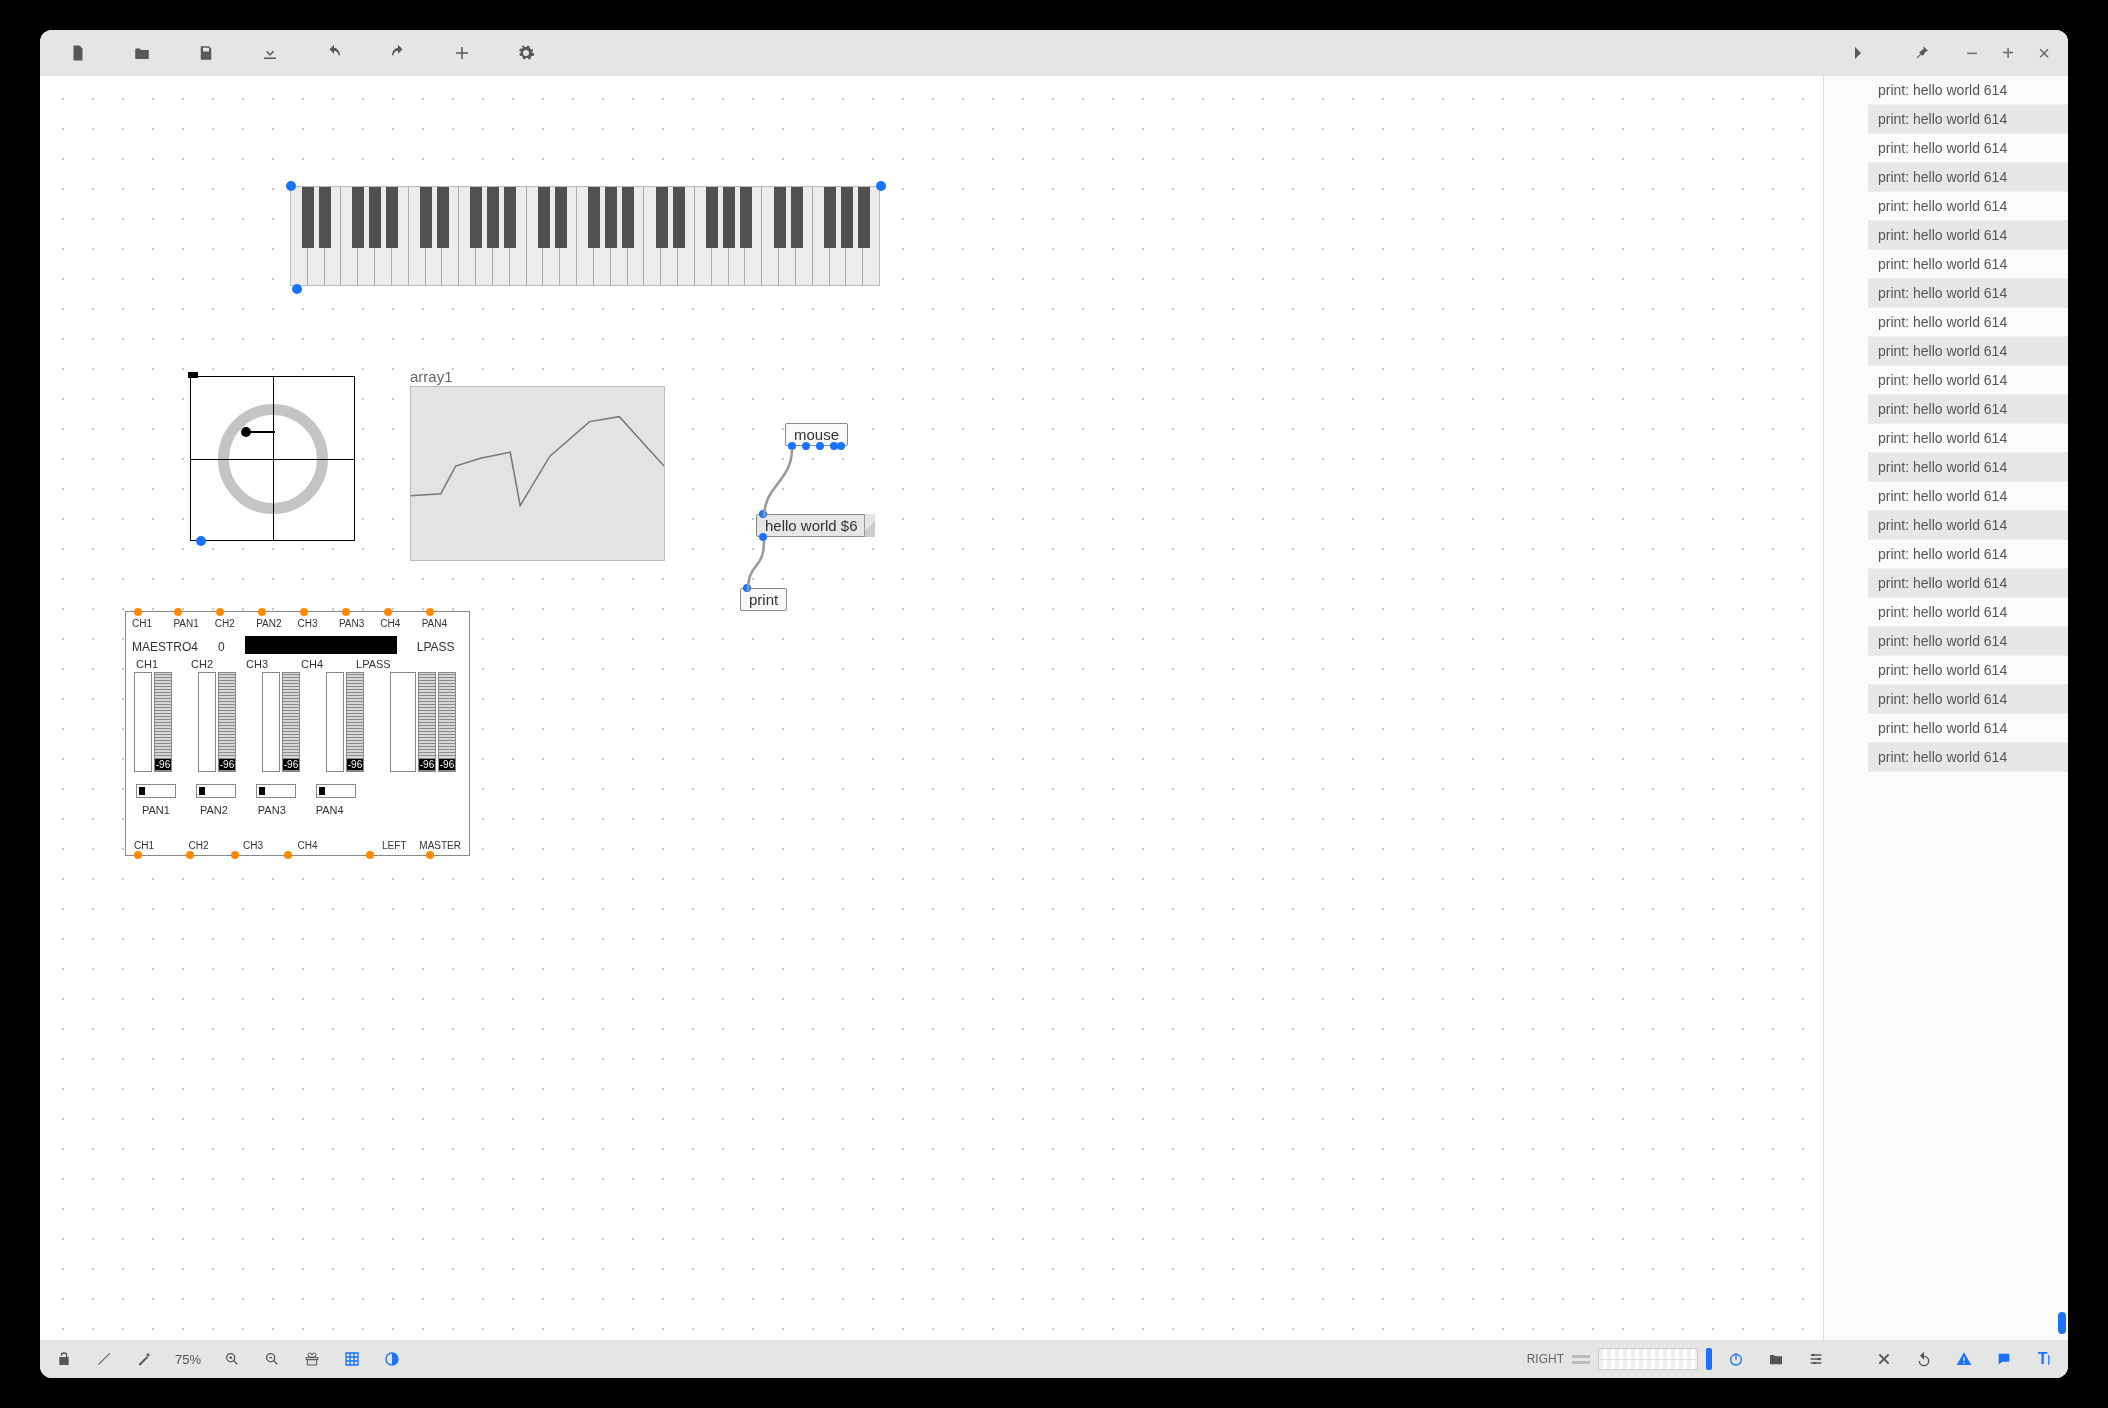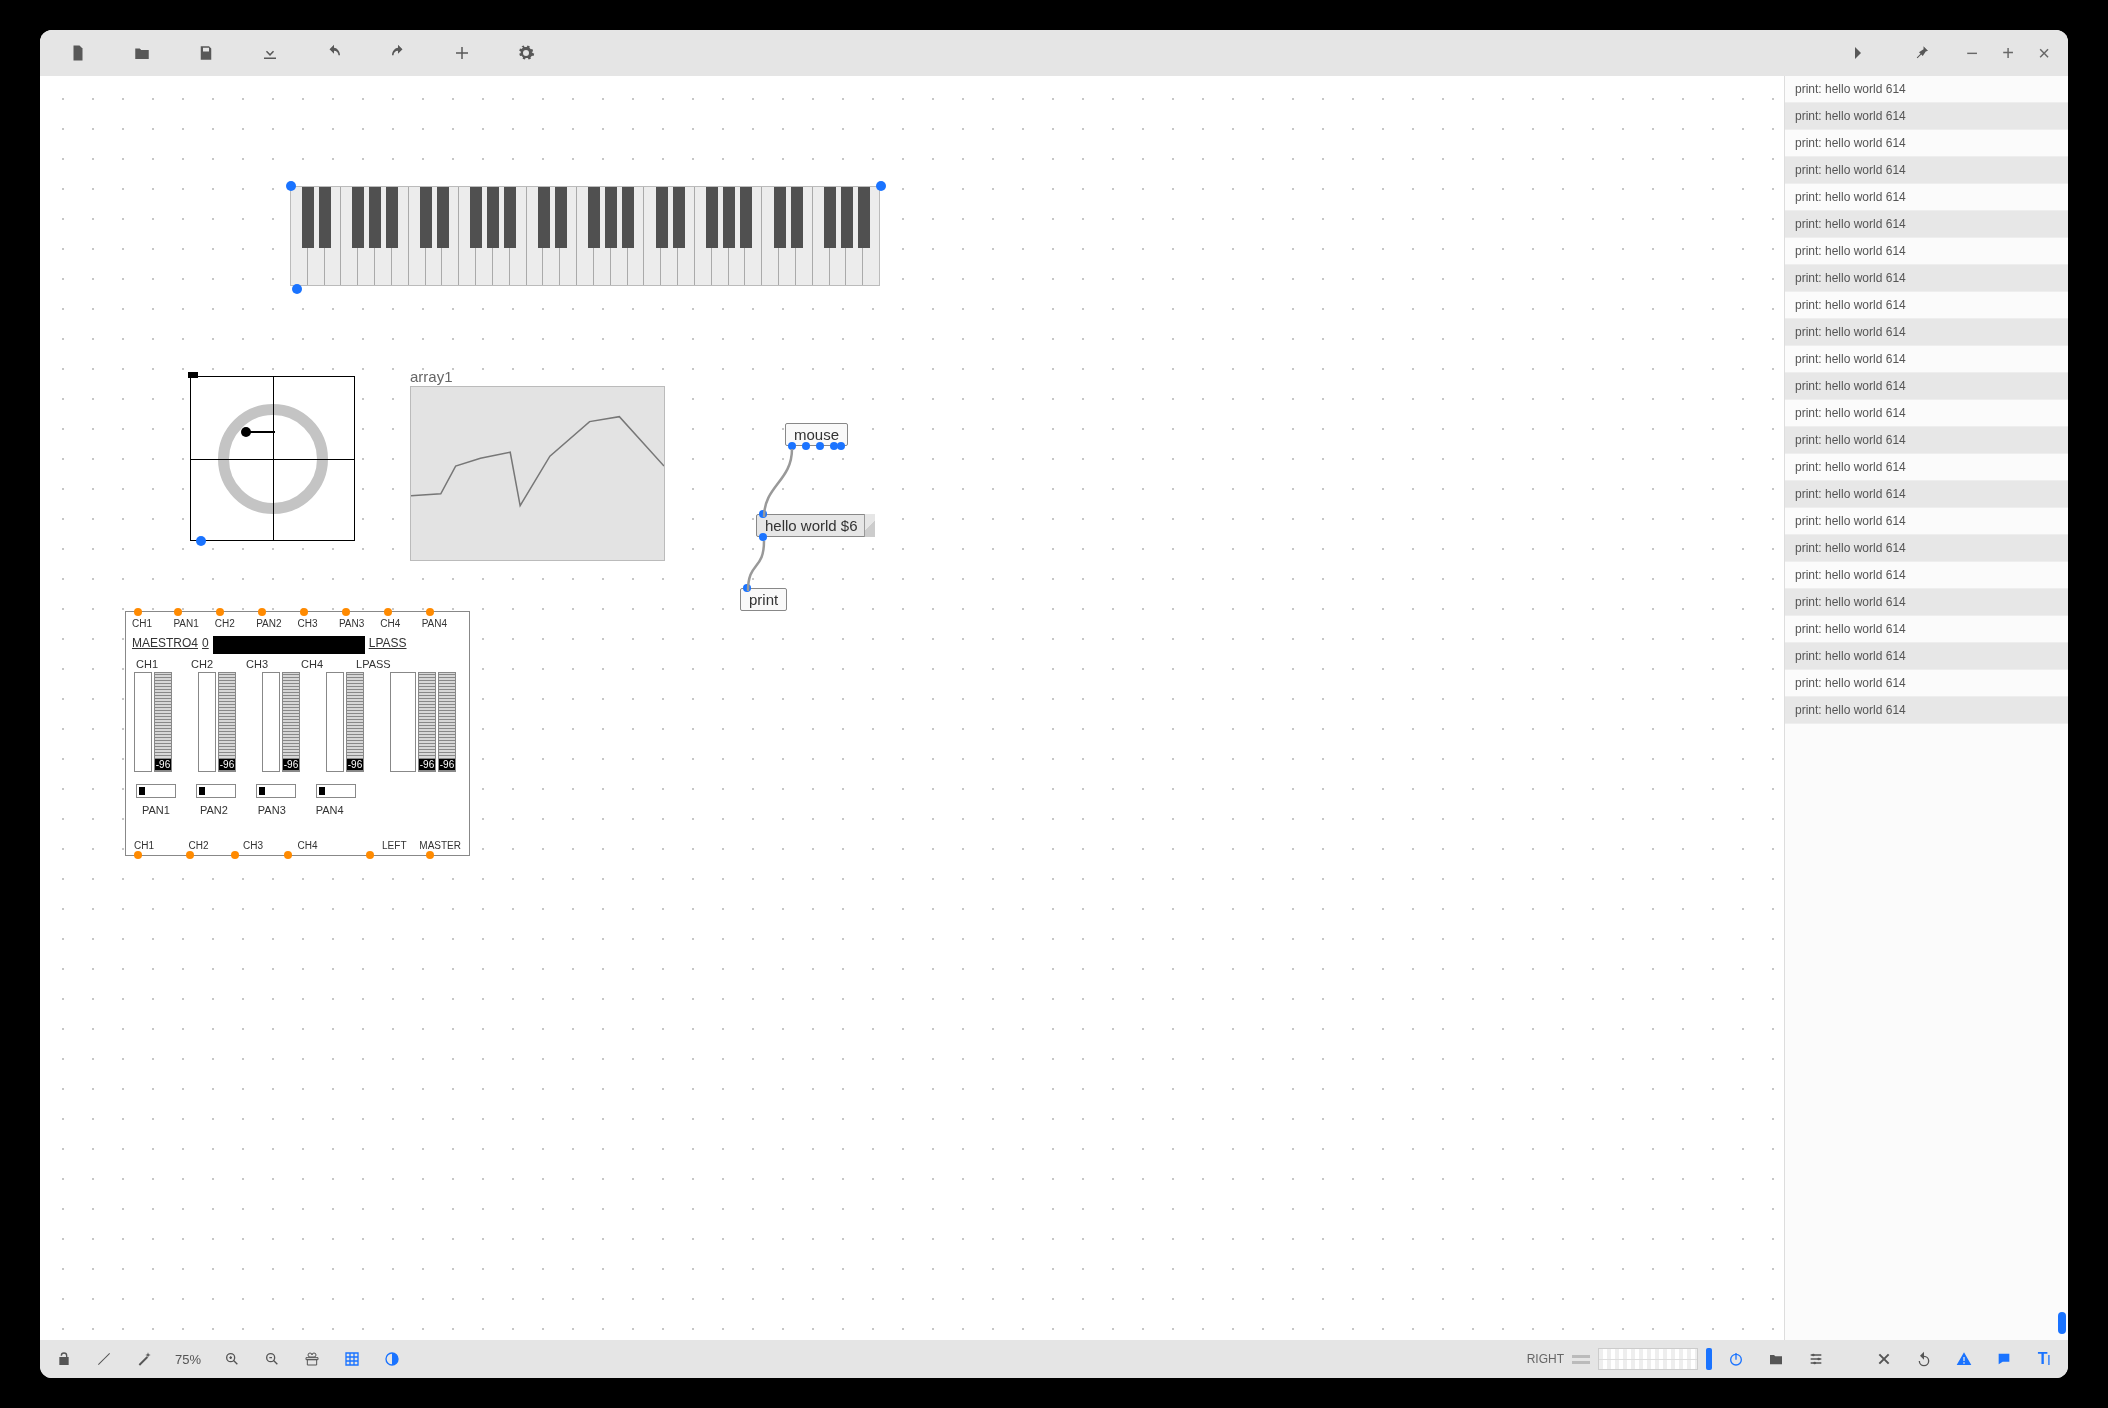--- a/index.html
+++ b/index.html
@@ -44,27 +44,28 @@
   flex: 1;
   position: relative;
   background: #fff;
   background-image: radial-gradient(circle,#c7c7c7 1px, transparent 1px);
   background-size: 30px 30px;
   background-position: 8px 8px;
   overflow: hidden;
 }
 
 .console {
-  width: 284px;
+  width: 245px;
   background: #fbfbfb;
   border-left: 1px solid #ddd;
   overflow-y: auto;
-  font-size: 12px;
+  font-size: 14px;
   color: #555;
   position: relative;
+  padding-left: 44px;
 }
 .console-row {
   padding: 6px 10px;
   border-bottom: 1px solid #eee;
 }
 .console-row.alt { background: #e7e7e7; }
 .scroll-thumb {
   position: absolute; right: 2px; bottom: 6px; width: 8px; height: 22px;
   background: #1a73ff; border-radius: 4px;
 }
@@ -157,21 +158,21 @@
 .wire path { stroke:#999; stroke-width:2.5; fill:none;}
 
 .mixer {
   position:absolute; left:85px; top:490px; width:345px; height:245px;
   background:#fff; border:1px solid #888;
   font-size:11px; color:#333;margin-top:45px;
 }
 .mixer .port { position:absolute; width:8px; height:8px; background:#ff8a00; border-radius:50%;}
 .mixer .toplabels { position:absolute; top:6px; left:6px; right:6px; display:flex; font-size:10px;}
 .mixer .toplabels span { flex:1; }
-.mixer .row1 { position:absolute; top:24px; left:6px; right:6px; display:flex; align-items:flex-start; gap:4px;text-decoration:underline;}
+.mixer .row1 { position:absolute; top:24px; left:6px; right:6px; display:flex; align-items:flex-end; gap:20px;}
 .mixer .blackbox { width:152px; height:18px; background:#000; }
 .mixer .row1 span { font-size:12px; }
 .mixer .chlabels { position:absolute; top:46px; left:10px; display:flex; gap:33px; font-size:11px;}
 .mixer .faders { position:absolute; top:60px; left:8px; display:flex; gap:6px;}
 .fadergrp { display:flex; gap:2px;}
 .fader { width:18px; height:100px; border:1px solid #888; background:#fff; position:relative;}
 .fader.meter { background:repeating-linear-gradient(0deg,#888 0 1px,#d7d7d7 1px 3px);}
 .fader .val { position:absolute; bottom:1px; left:0; right:0; background:#000; color:#fff; font-size:10px; text-align:center;}
 .mixer .panrow { position:absolute; top:172px; left:10px; display:flex; gap:20px;}
 .panbox { width:40px; height:14px; border:1px solid #888; background:#fff; position:relative;}

